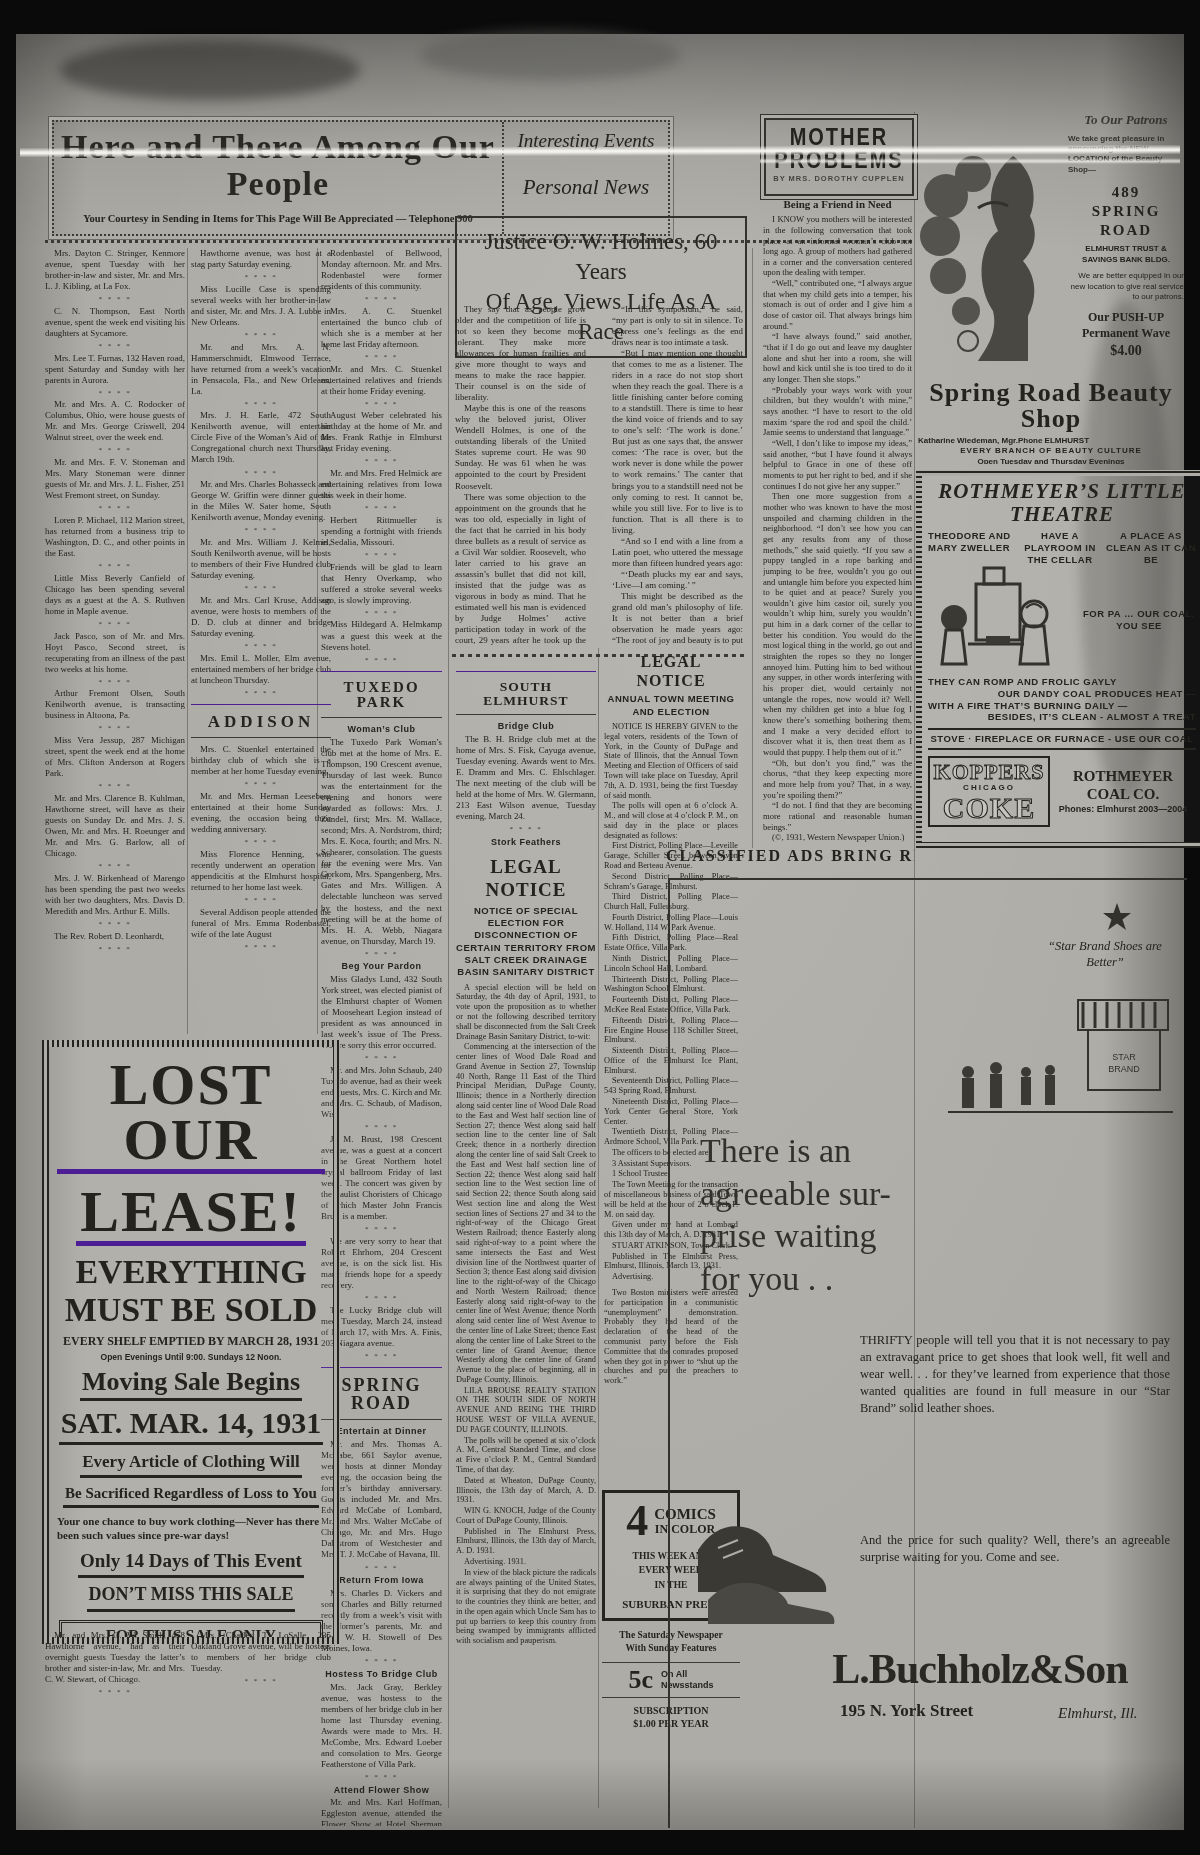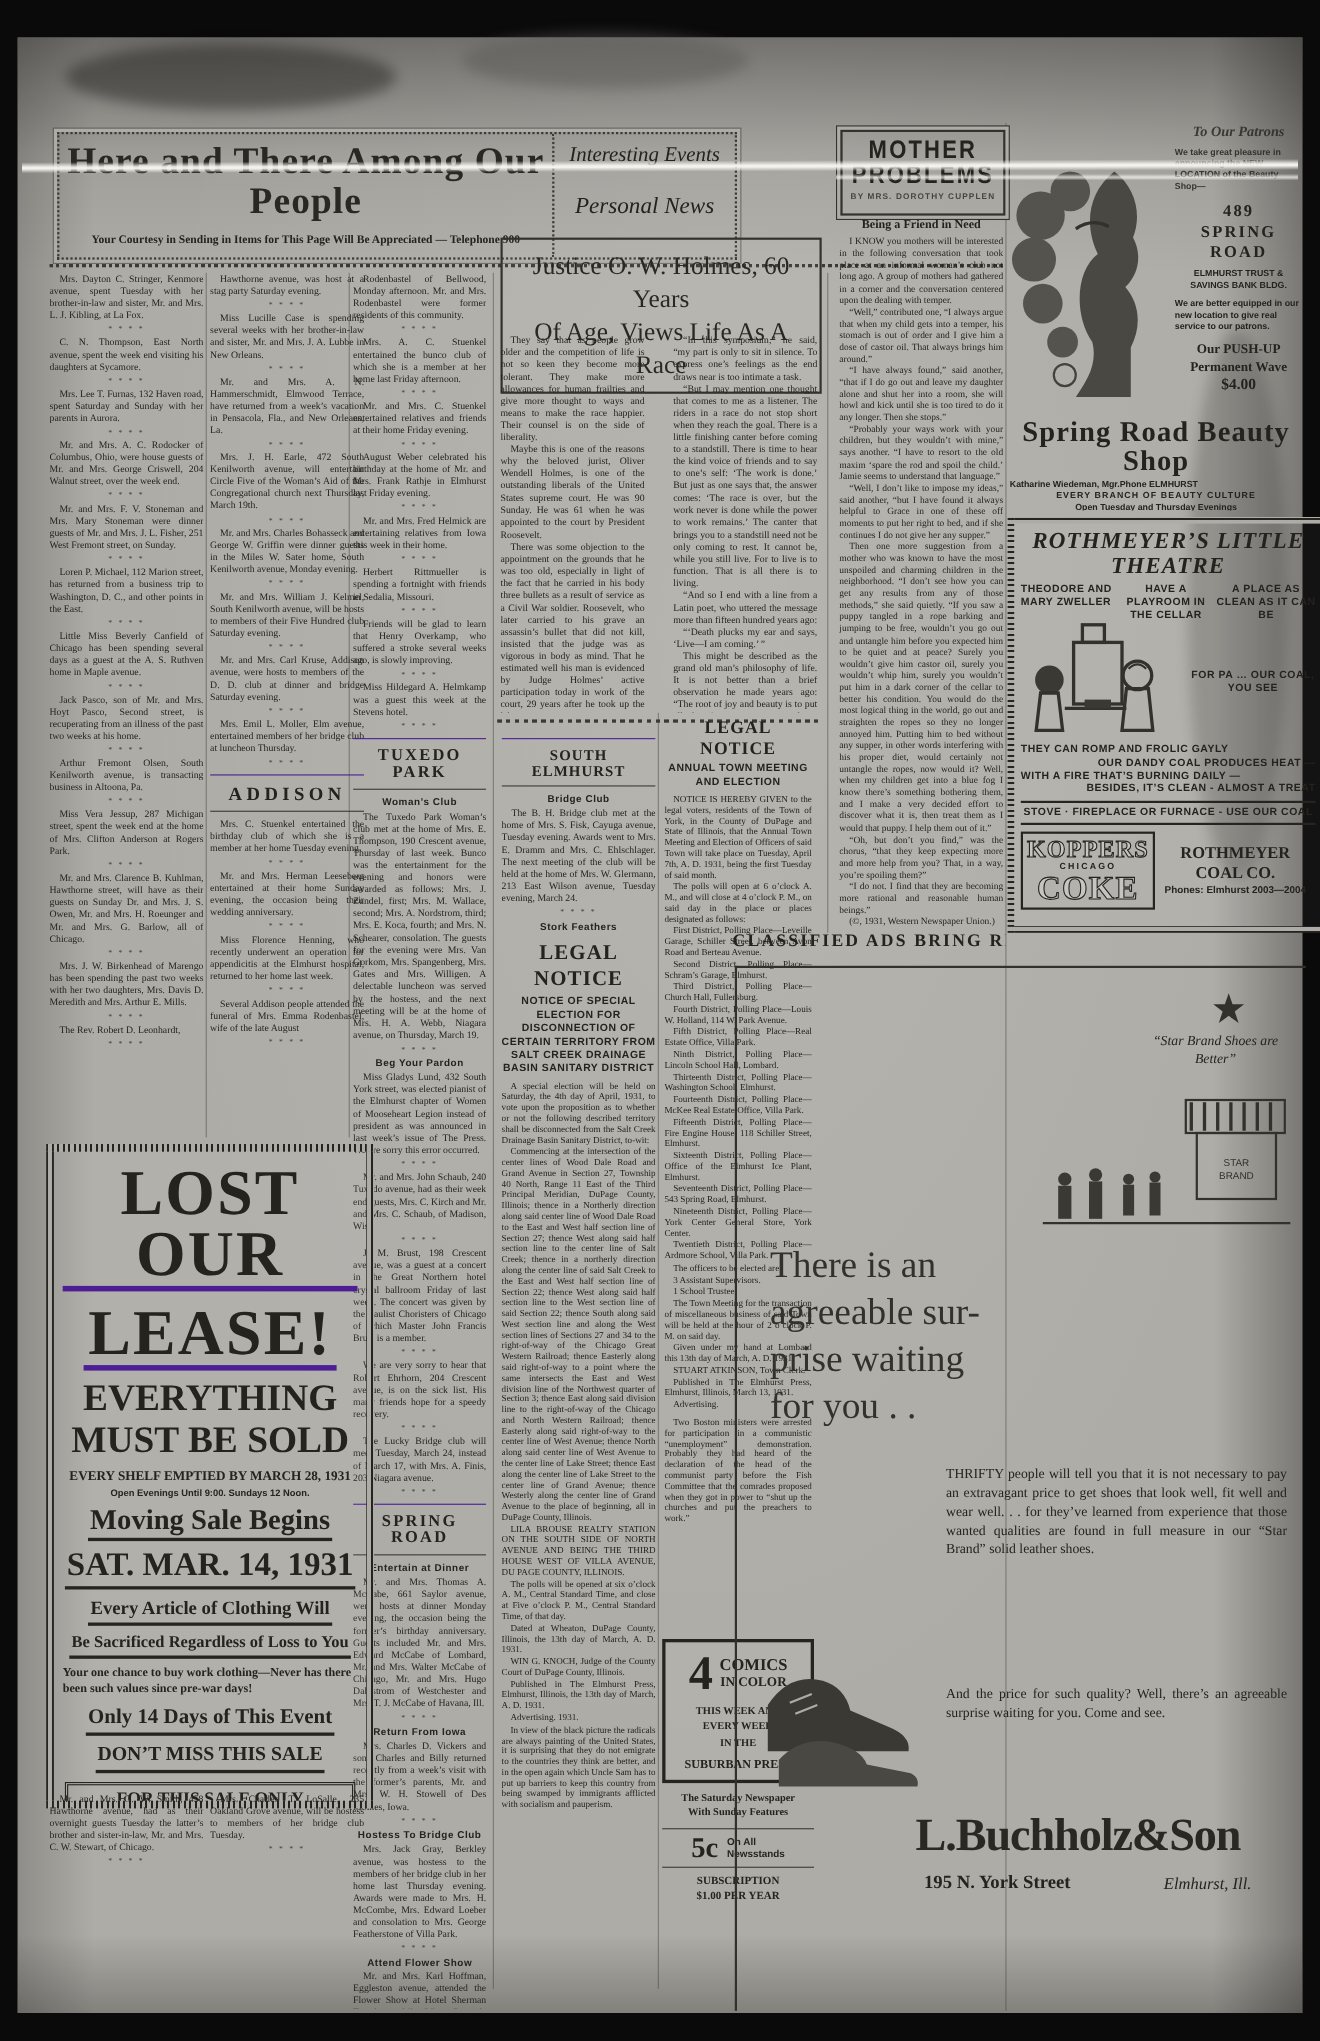--- a/index.html
+++ b/index.html
@@ -167,21 +167,21 @@
 
     <div class="subhead">Beg Your Pardon</div>
     <p class="item">Miss Gladys Lund, 432 South York street, was elected pianist of the Elmhurst chapter of Women of Mooseheart Legion instead of president as was announced in last week’s issue of The Press. We are sorry this error occurred.</p>
   </div>
   <div>
       <p class="item">Mr. and Mrs. John Schaub, 240 Tuxedo avenue, had as their week end guests, Mrs. C. Kirch and Mr. and Mrs. C. Schaub, of Madison, Wis.</p>
       <p class="item">J. M. Brust, 198 Crescent avenue, was a guest at a concert in the Great Northern hotel crystal ballroom Friday of last week. The concert was given by the Paulist Choristers of Chicago of which Master John Francis Brust is a member.</p>
       <p class="item">We are very sorry to hear that Robert Ehrhorn, 204 Crescent avenue, is on the sick list. His many friends hope for a speedy recovery.</p>
       <p class="item">The Lucky Bridge club will meet Tuesday, March 24, instead of March 17, with Mrs. A. Finis, 203 Niagara avenue.</p>
     </div>
-  <div class="secbox" style="font-size:15px;letter-spacing:2px">SPRING ROAD</div>
+  <div class="secbox" style="font-size:18px;letter-spacing:2px">SPRING ROAD</div>
   <div>
     <div class="subhead">Entertain at Dinner</div>
     <p class="item">Mr. and Mrs. Thomas A. McCabe, 661 Saylor avenue, were hosts at dinner Monday evening, the occasion being the former’s birthday anniversary. Guests included Mr. and Mrs. Edward McCabe of Lombard, Mr. and Mrs. Walter McCabe of Chicago, Mr. and Mrs. Hugo Dahlstrom of Westchester and Mrs. T. J. McCabe of Havana, Ill.</p>
 
     <div class="subhead">Return From Iowa</div>
     <p class="item">Mrs. Charles D. Vickers and sons Charles and Billy returned recently from a week’s visit with the former’s parents, Mr. and Mrs. W. H. Stowell of Des Moines, Iowa.</p>
 
     <div class="subhead">Hostess To Bridge Club</div>
     <p class="item">Mrs. Jack Gray, Berkley avenue, was hostess to the members of her bridge club in her home last Thursday evening. Awards were made to Mrs. H. McCombe, Mrs. Edward Loeber and consolation to Mrs. George Featherstone of Villa Park.</p>
 
@@ -344,21 +344,21 @@
   </svg>
   <div style="position:absolute;left:150px;top:0;width:116px;text-align:center">
     <div style="font:bold italic 13px/1.2 'Liberation Serif',serif;opacity:.8">To Our Patrons</div>
     <div class="b-small" style="text-align:left;margin-top:6px;opacity:.85">We take great pleasure in announcing the NEW LOCATION of the Beauty Shop—</div>
     <div style="font:bold 15px/1.25 'Liberation Serif',serif;letter-spacing:2px;margin-top:8px">
       <div>489</div>
       <div>SPRING</div>
       <div>ROAD</div>
     </div>
     <div class="b-small" style="margin-top:5px">ELMHURST TRUST &amp; SAVINGS BANK BLDG.</div>
-    <div class="b-small" style="text-align:left;margin-top:6px;font-weight:bold">We are better equipped in our new location to give real service to our patrons.</div>
+    <div class="b-small" style="text-align:right;margin-top:6px;font-weight:normal">We are better equipped in our new location to give real service to our patrons.</div>
     <div style="font:bold 12px/1.3 'Liberation Serif',serif;margin-top:8px">
       <div>Our PUSH-UP</div>
       <div>Permanent Wave</div>
       <div style="font-size:14px">$4.00</div>
     </div>
   </div>
   <div style="position:absolute;left:0;top:268px;width:266px">
     <div class="b-name">Spring Road Beauty Shop</div>
     <div style="display:flex;font:bold 8px/1.4 'Liberation Sans',sans-serif;margin-top:3px">
       <span>Katharine Wiedeman, Mgr.</span>

